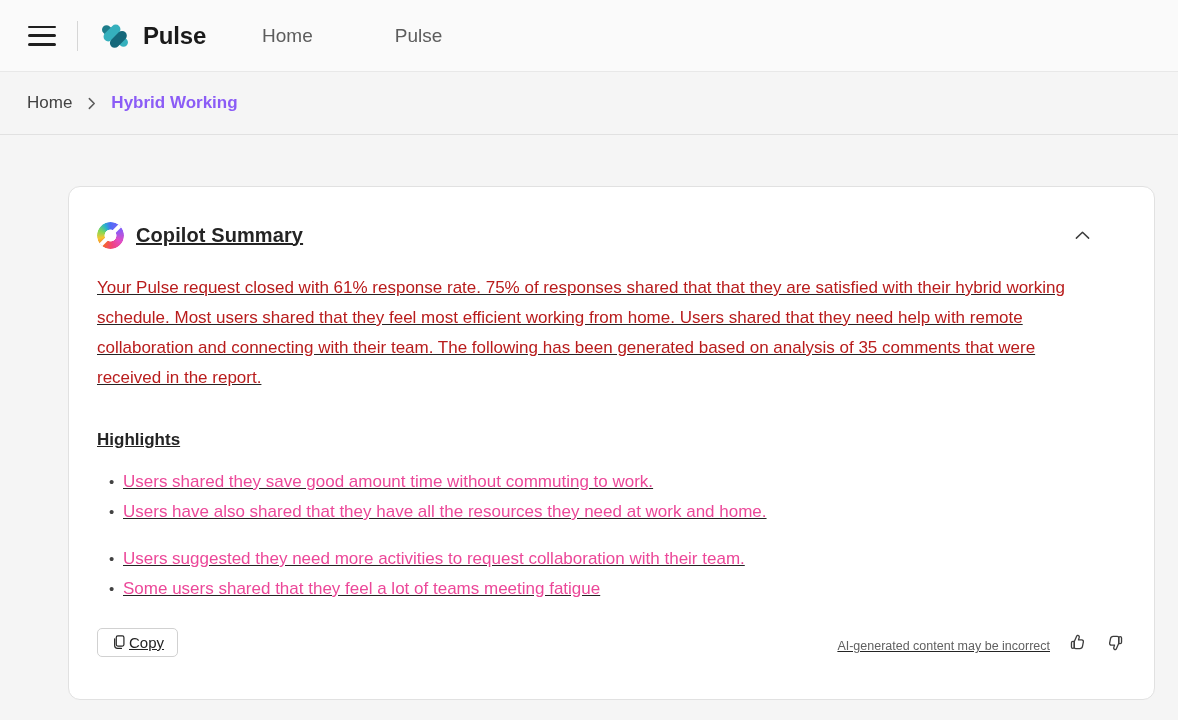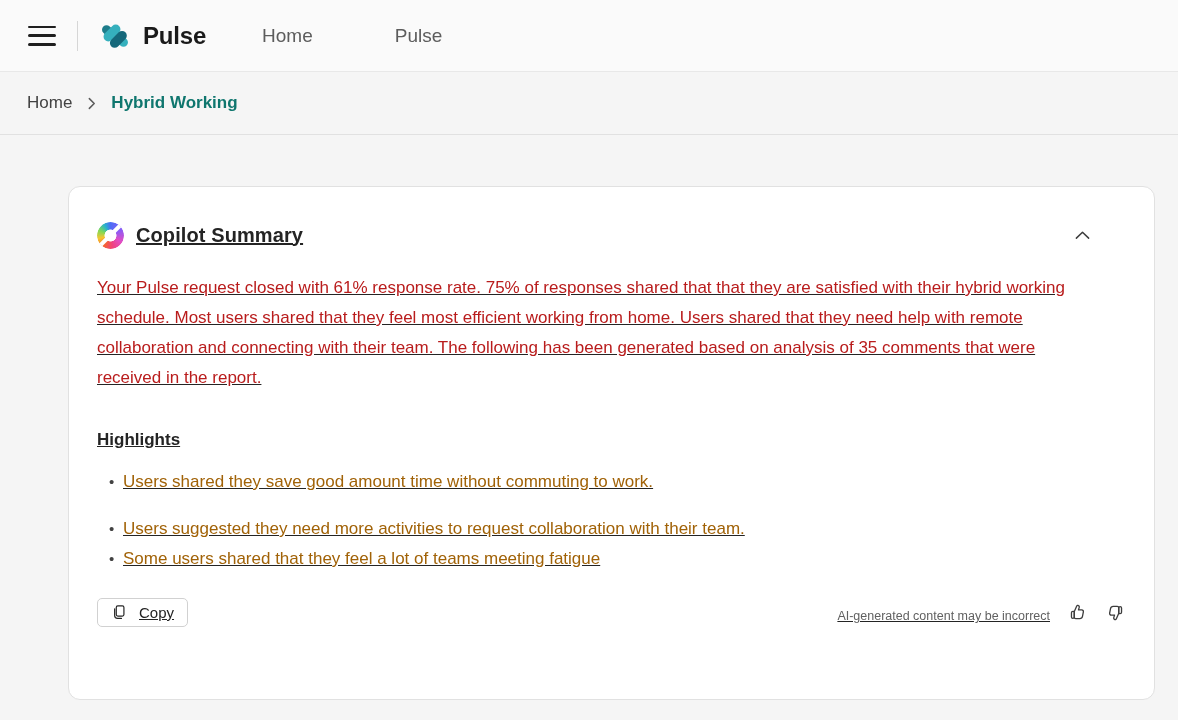--- a/index.html
+++ b/index.html
@@ -33,21 +33,21 @@
 
   
   .breadcrumb-bar {
     height: 63px; background: #f5f5f5;
     border-bottom: 1px solid #e1e1e1;
     display: flex; align-items: center;
     padding-left: 27px; font-size: 17px;
   }
   .breadcrumb-bar a { color: #424242; text-decoration: none; cursor: pointer; }
   .crumb-sep { margin: 0 13px; display: flex; align-items: center; color: #5c5c5c; }
-  .crumb-current { font-weight: 700; color: #0f766e; }
+  .crumb-current { font-weight: 700; color: #8b5cf6; }
 
   
   main { padding: 51px 23px 0 68px; }
   .card {
     background: #ffffff;
     border: 1px solid #e1e1e1;
     border-radius: 12px;
     min-height: 514px;
     padding: 33px 28px 26px 28px;
     text-decoration: underline;
@@ -75,29 +75,29 @@
     background: #fff; transform: rotate(-45deg);
   }
 
   .summary {
     margin-top: 23px; font-size: 17px; line-height: 30px; color: #b91c1c;
     max-width: 1005px;
   }
   .section-heading { font-size: 17px; font-weight: 700; color: #242424; margin-top: 37px; }
   .card ul { list-style: none; margin-top: 17px; }
   .card li {
-    position: relative; padding-left: 26px; font-size: 17px; line-height: 30px; color: #a16207;
+    position: relative; padding-left: 26px; font-size: 17px; line-height: 30px; color: #ec4899;
   }
   .card li::before {
     content: "•"; position: absolute; left: 12px; color: #424242; font-size: 15px;
   }
 
   .card-footer { display: flex; align-items: center; margin-top: 24px; }
   .copy-btn {
-    display: inline-flex; align-items: center; gap: 11px;
+    display: inline-flex; align-items: center; gap: 1px;
     background: #ffffff; border: 1px solid #d1d1d1; border-radius: 5px;
     height: 29px; padding: 0 13px; cursor: pointer;
     font-family: "Liberation Sans", sans-serif; font-size: 15px; color: #242424;
   }
   .footer-right { margin-left: auto; display: flex; align-items: flex-end; }
   .disclaimer { font-size: 12.5px; color: #616161; }
   .thumb-btn {
     background: none; border: none; cursor: pointer; padding: 0;
     margin-left: 17px; display: flex; align-items: center;
   }
@@ -152,20 +152,21 @@
           <path d="M5 15 12 8.3 19 15"></path>
         </svg>
       </button>
     </div>
 
     <p class="summary">Your Pulse request closed with 61% response rate. 75% of responses shared that that they are satisfied with their hybrid working schedule. Most users shared that they feel most efficient working from home. Users shared that they need help with remote collaboration and connecting with their team. The following has been generated based on analysis of 35 comments that were received in the report.</p>
 
     <h3 class="section-heading">Highlights</h3>
     <ul>
       <li>Users shared they save good amount time without commuting to work.</li>
+      <li>Users have also shared that they have all the resources they need at work and home.</li>
     </ul>
 
     <ul>
       <li>Users suggested they need more activities to request collaboration with their team.</li>
       <li>Some users shared that they feel a lot of teams meeting fatigue</li>
     </ul>
 
     <div class="card-footer">
       <button class="copy-btn">
         <svg width="17" height="17" viewBox="0 0 20 20" fill="none" stroke="#242424" stroke-width="1.4">

